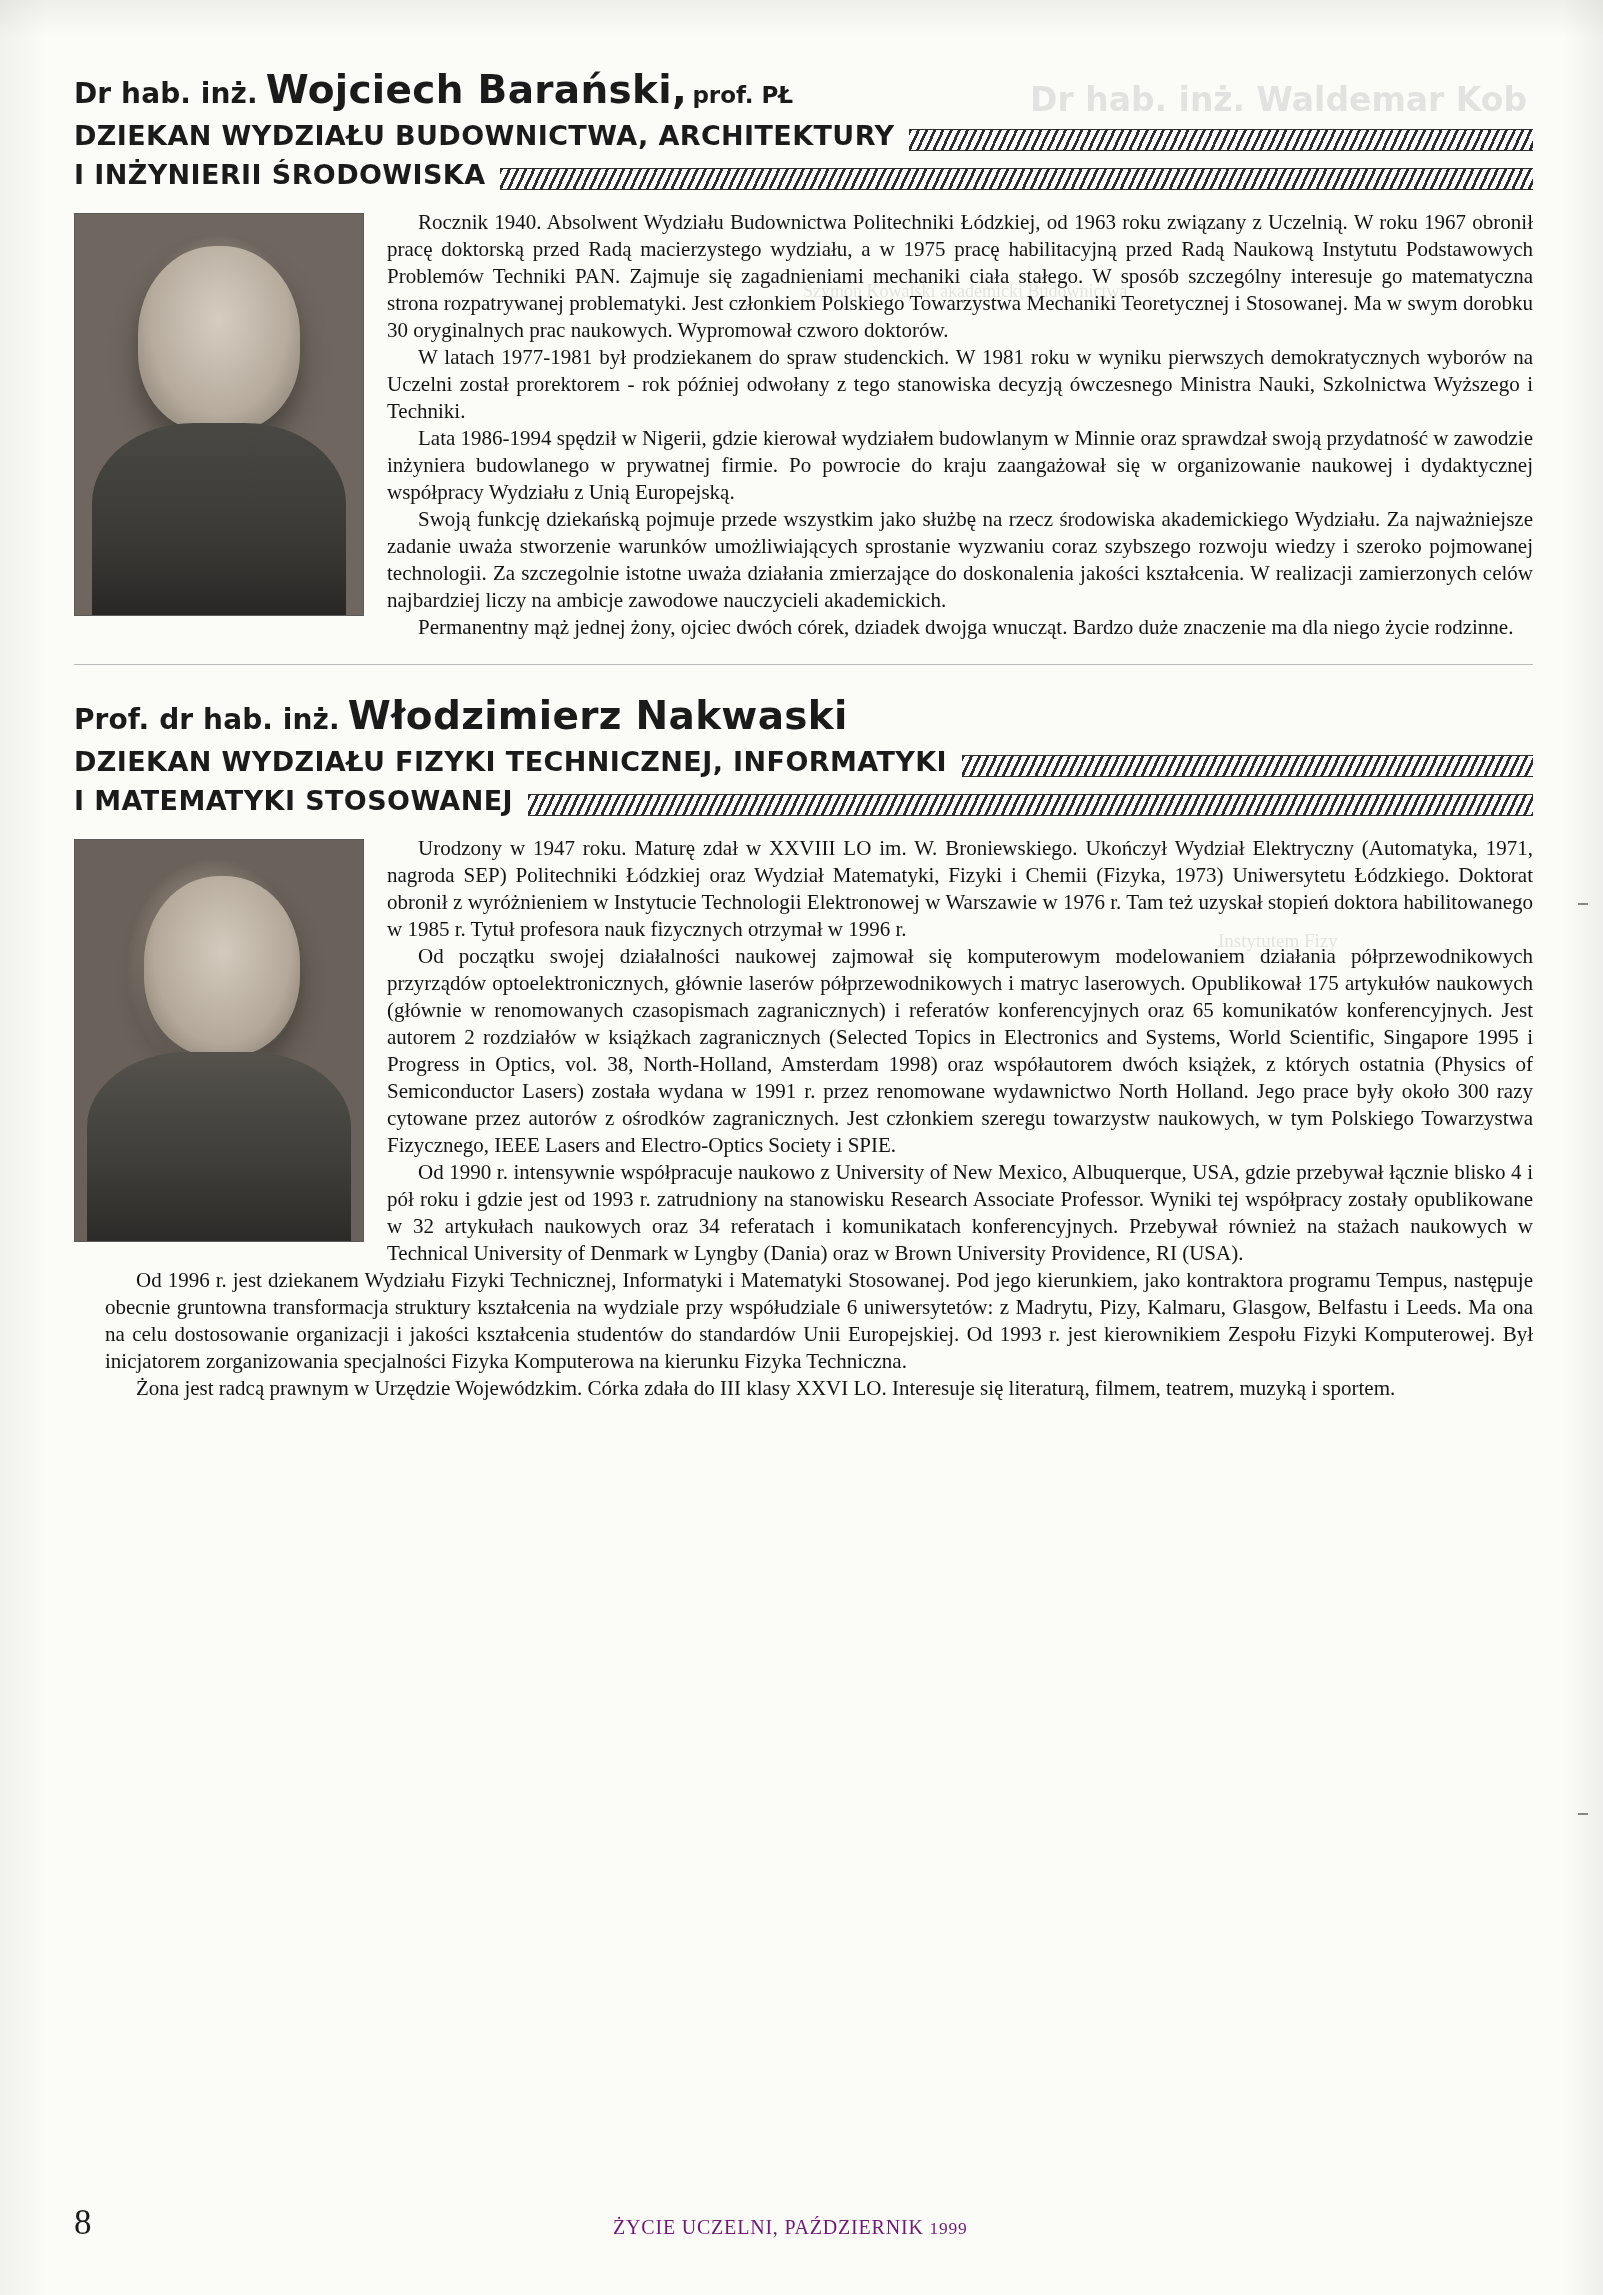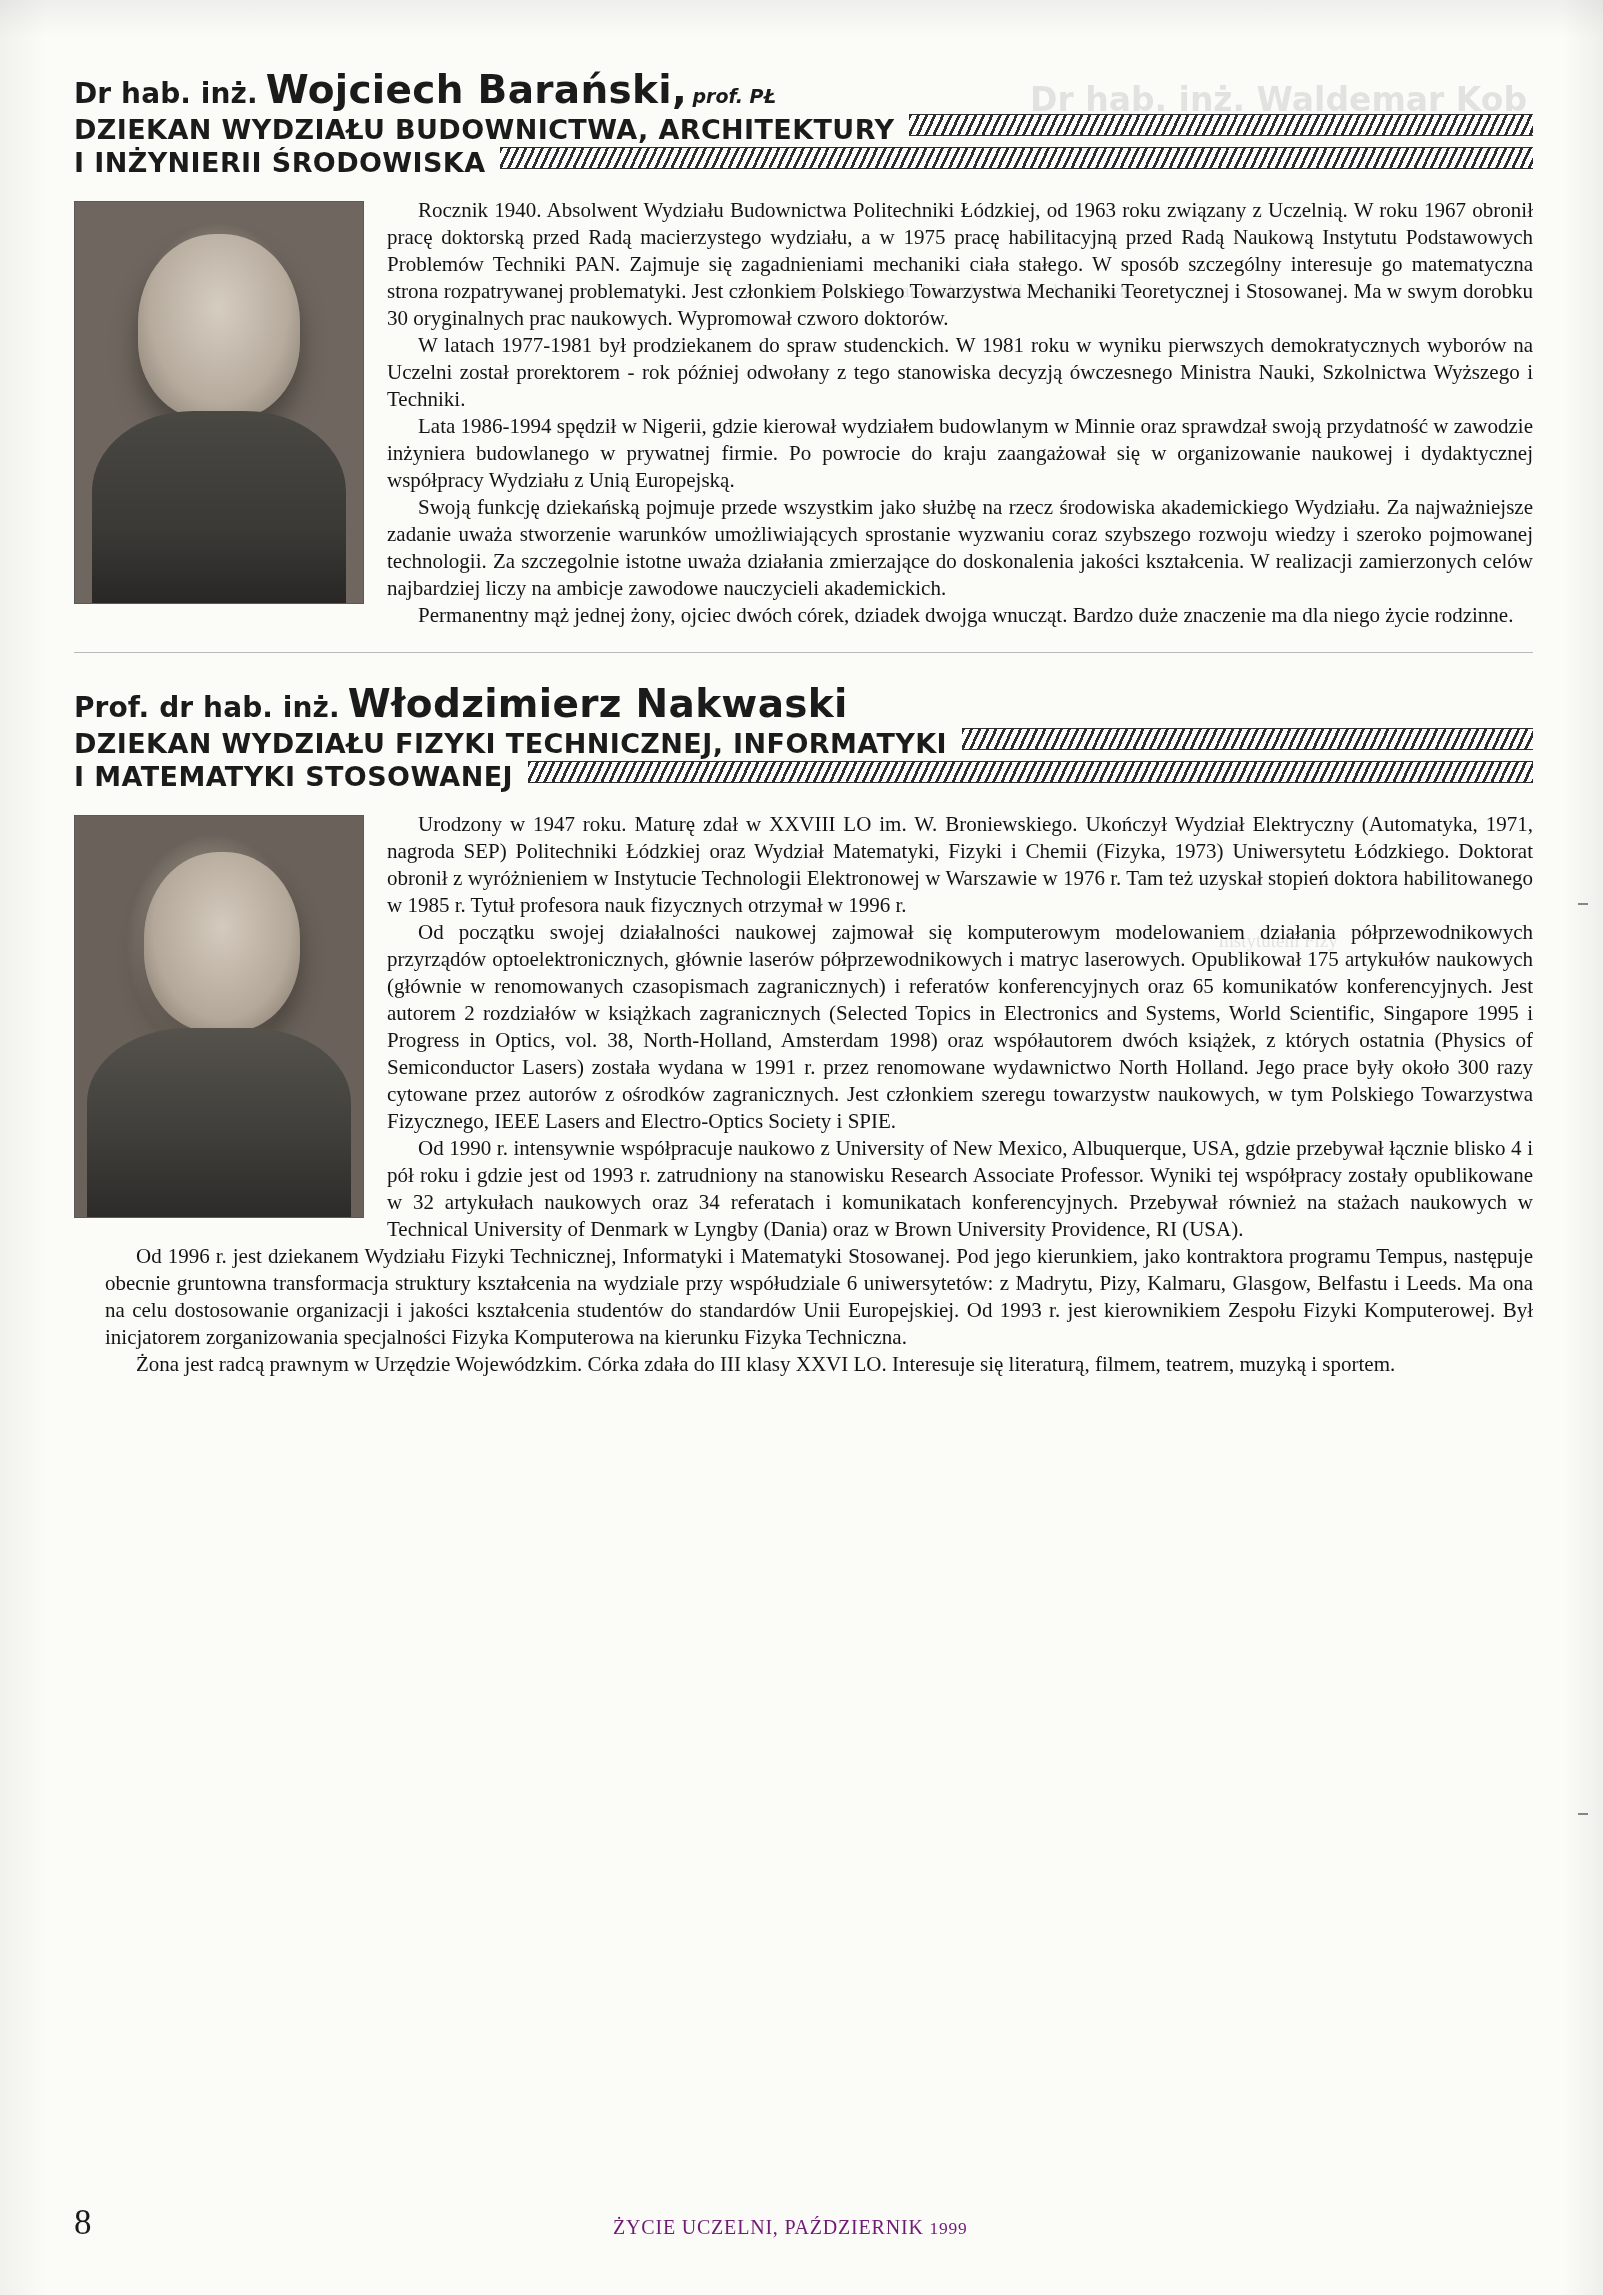--- a/index.html
+++ b/index.html
@@ -49,28 +49,27 @@
   .name-pre {
     font-size: 28px;
     letter-spacing: 0.1px;
   }
   .name-main {
     font-size: 39px;
     letter-spacing: 0.3px;
     padding-left: 8px;
   }
   .name-post {
-    font-size: 19px;
+    font-size: 23px;
     padding-left: 5.4px;
-    font-style: italic;
   }
   .role-row {
     display: flex;
-    align-items: flex-start;
-    margin-top: 2px;
+    align-items: flex-end;
+    margin-top: 8px;
   }
   .role-text {
     font-family: "DejaVu Sans", sans-serif;
     font-weight: bold;
     font-size: 27px;
     letter-spacing: 0.4px;
     color: #1b1b1b;
     white-space: nowrap;
   }
   .hatch {

